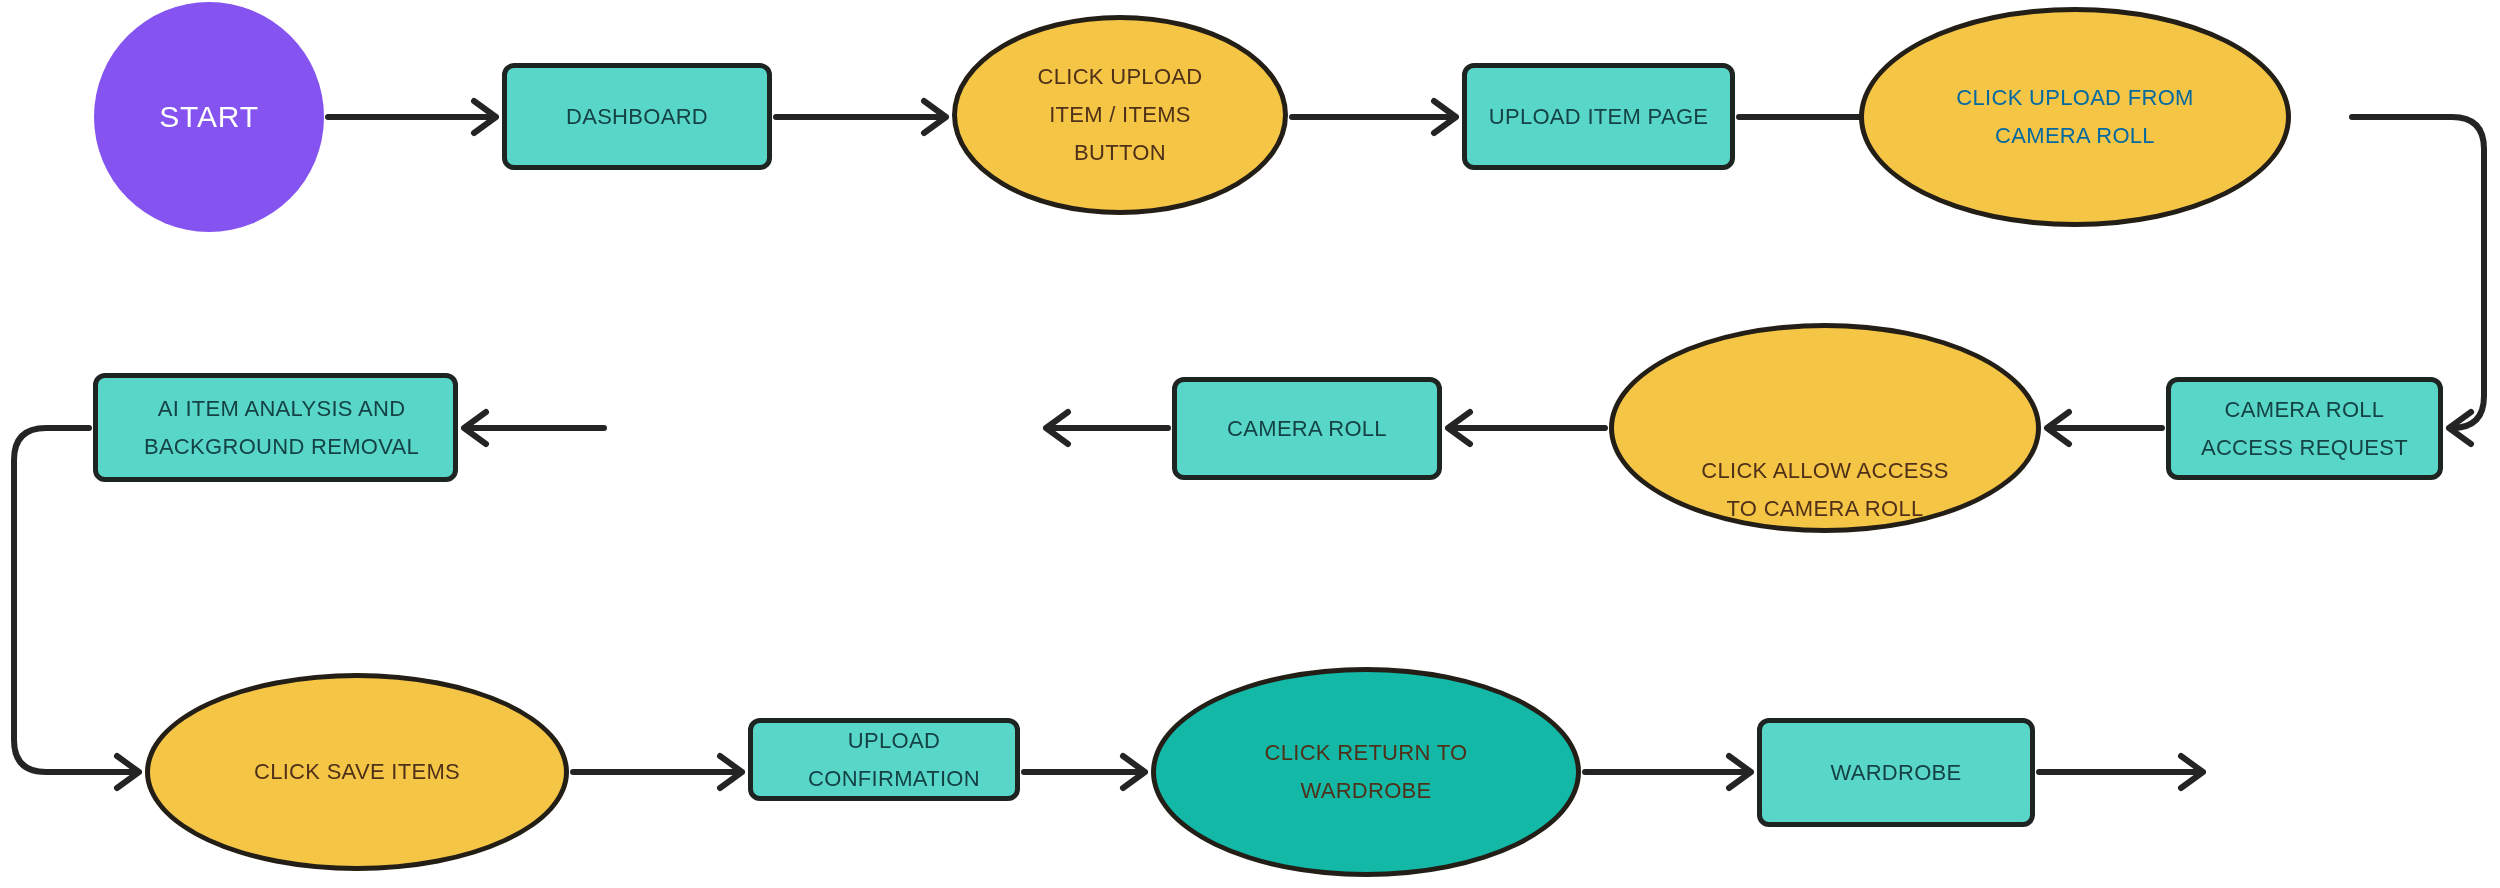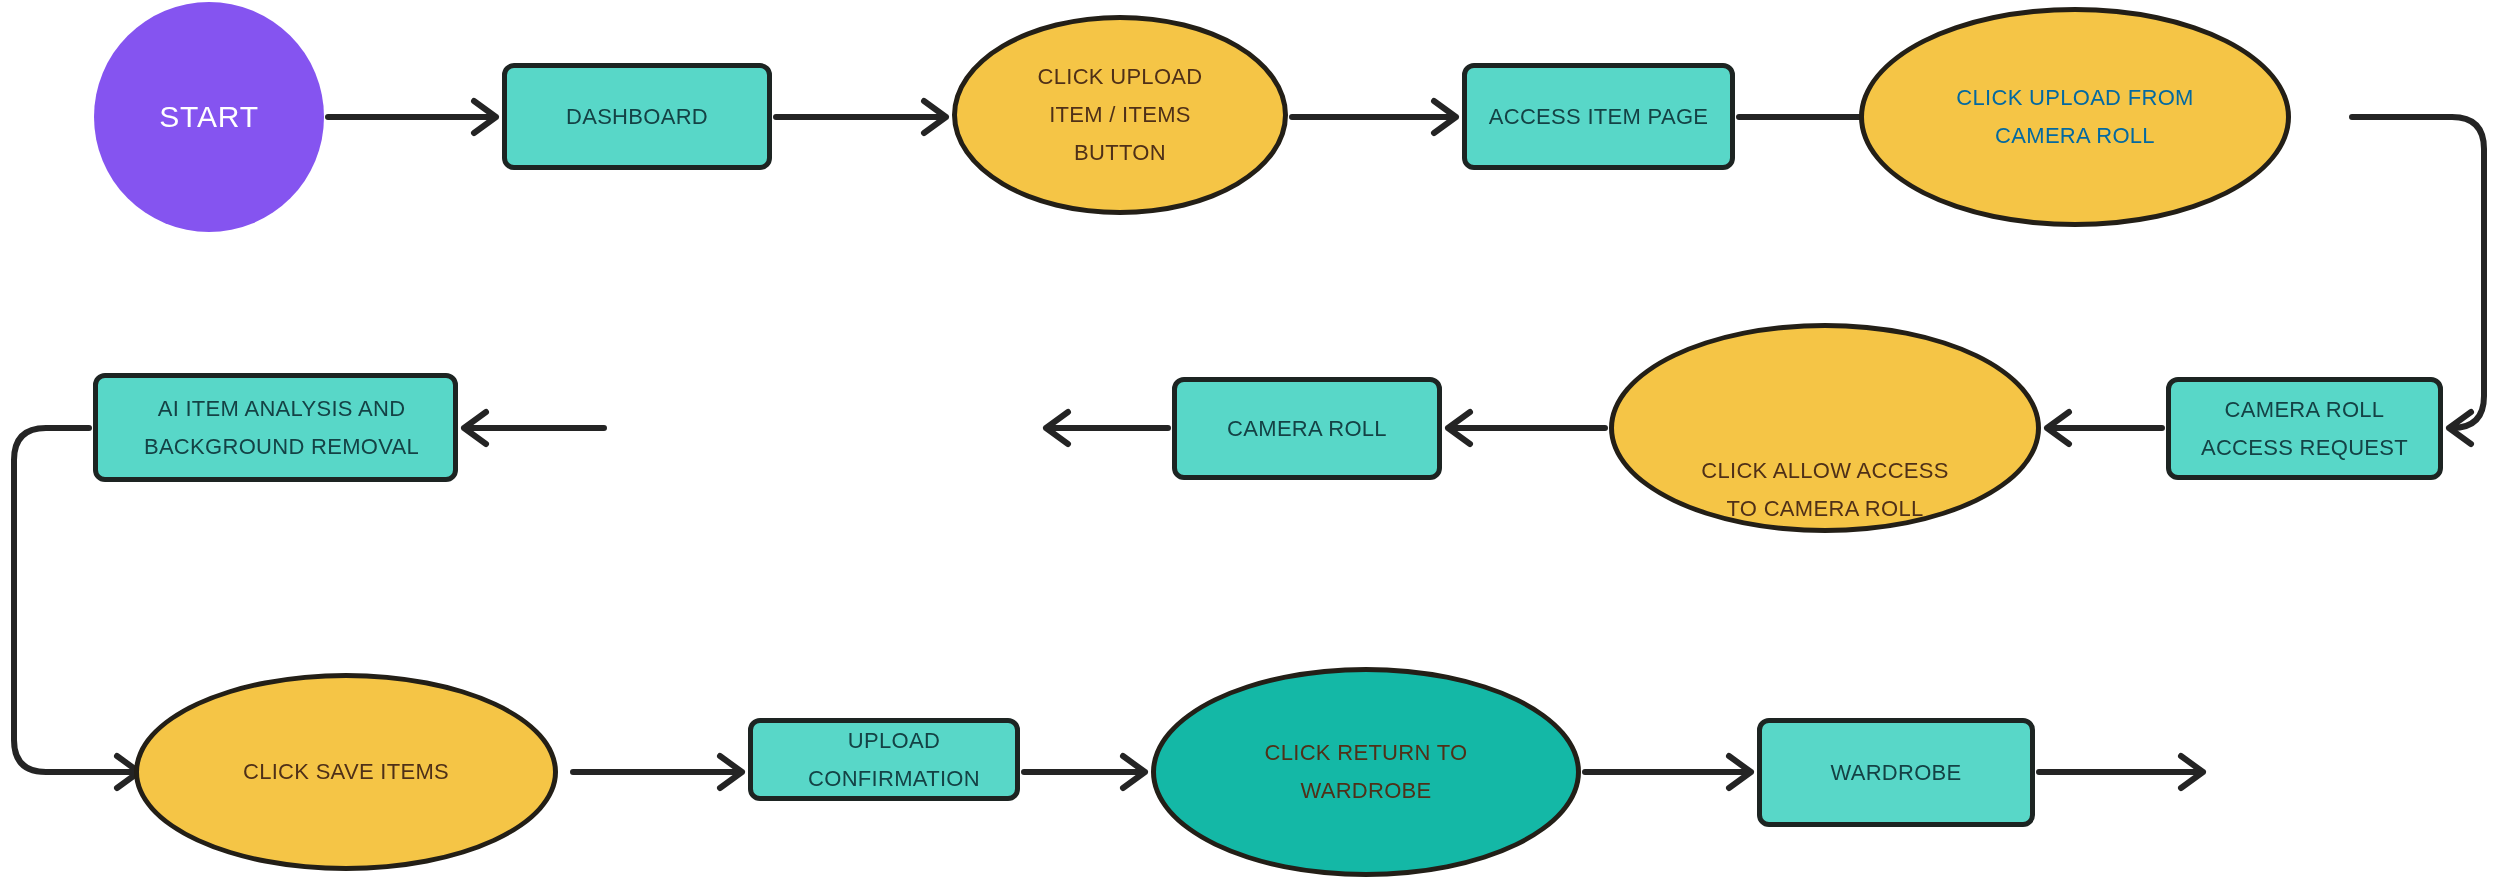--- a/index.html
+++ b/index.html
@@ -52,42 +52,42 @@
     </div>
     <div class="node shape-ellipse" style="left: 952px; top: 15px; width: 336px; height: 200px; background: rgb(245, 197, 70); color: rgb(79, 48, 24);">
       <span class="label">CLICK UPLOAD
 ITEM / ITEMS
 BUTTON</span>
     </div>
     <div class="node shape-rect" style="left: 502px; top: 63px; width: 270px; height: 107px; background: rgb(88, 215, 200); color: rgb(20, 66, 69);">
       <span class="label">DASHBOARD</span>
     </div>
     <div class="node shape-rect" style="left: 1462px; top: 63px; width: 273px; height: 107px; background: rgb(88, 215, 200); color: rgb(20, 66, 69);">
-      <span class="label">ACCESS ITEM PAGE</span>
+      <span class="label">UPLOAD ITEM PAGE</span>
     </div>
     <div class="node shape-ellipse" style="left: 1859px; top: 7px; width: 432px; height: 220px; background: rgb(245, 197, 70); color: #0369a1;">
       <span class="label">CLICK UPLOAD FROM
 CAMERA ROLL</span>
     </div>
     <div class="node shape-rect" style="left: 2166px; top: 377px; width: 277px; height: 103px; background: rgb(88, 215, 200); color: rgb(20, 66, 69);">
       <span class="label">CAMERA ROLL
 ACCESS REQUEST</span>
     </div>
     <div class="node shape-ellipse" style="left: 1609px; top: 323px; width: 432px; height: 210px; background: rgb(245, 197, 70); color: rgb(79, 48, 24); align-items: flex-end;">
       <span class="label">CLICK ALLOW ACCESS
 TO CAMERA ROLL</span>
     </div>
     <div class="node shape-rect" style="left: 1172px; top: 377px; width: 270px; height: 103px; background: rgb(88, 215, 200); color: rgb(20, 66, 69);">
       <span class="label">CAMERA ROLL</span>
     </div>
     <div class="node shape-rect" style="left: 93px; top: 373px; width: 365px; height: 109px; background: rgb(88, 215, 200); color: rgb(20, 66, 69); padding-left: 12px;">
       <span class="label">AI ITEM ANALYSIS AND
 BACKGROUND REMOVAL</span>
     </div>
-    <div class="node shape-ellipse" style="left: 134px; top: 673px; width: 424px; height: 198px; background: rgb(245, 197, 70); color: rgb(79, 48, 24);">
+    <div class="node shape-ellipse" style="left: 145px; top: 673px; width: 424px; height: 198px; background: rgb(245, 197, 70); color: rgb(79, 48, 24);">
       <span class="label">CLICK SAVE ITEMS</span>
     </div>
     <div class="node shape-rect" style="left: 748px; top: 718px; width: 272px; height: 83px; background: rgb(88, 215, 200); color: rgb(20, 66, 69); padding-left: 20px;">
       <span class="label">UPLOAD
 CONFIRMATION</span>
     </div>
     <div class="node shape-ellipse" style="left: 1151px; top: 667px; width: 430px; height: 210px; background: #14b8a6; color: rgb(79, 48, 24);">
       <span class="label">CLICK RETURN TO
 WARDROBE</span>
     </div>

